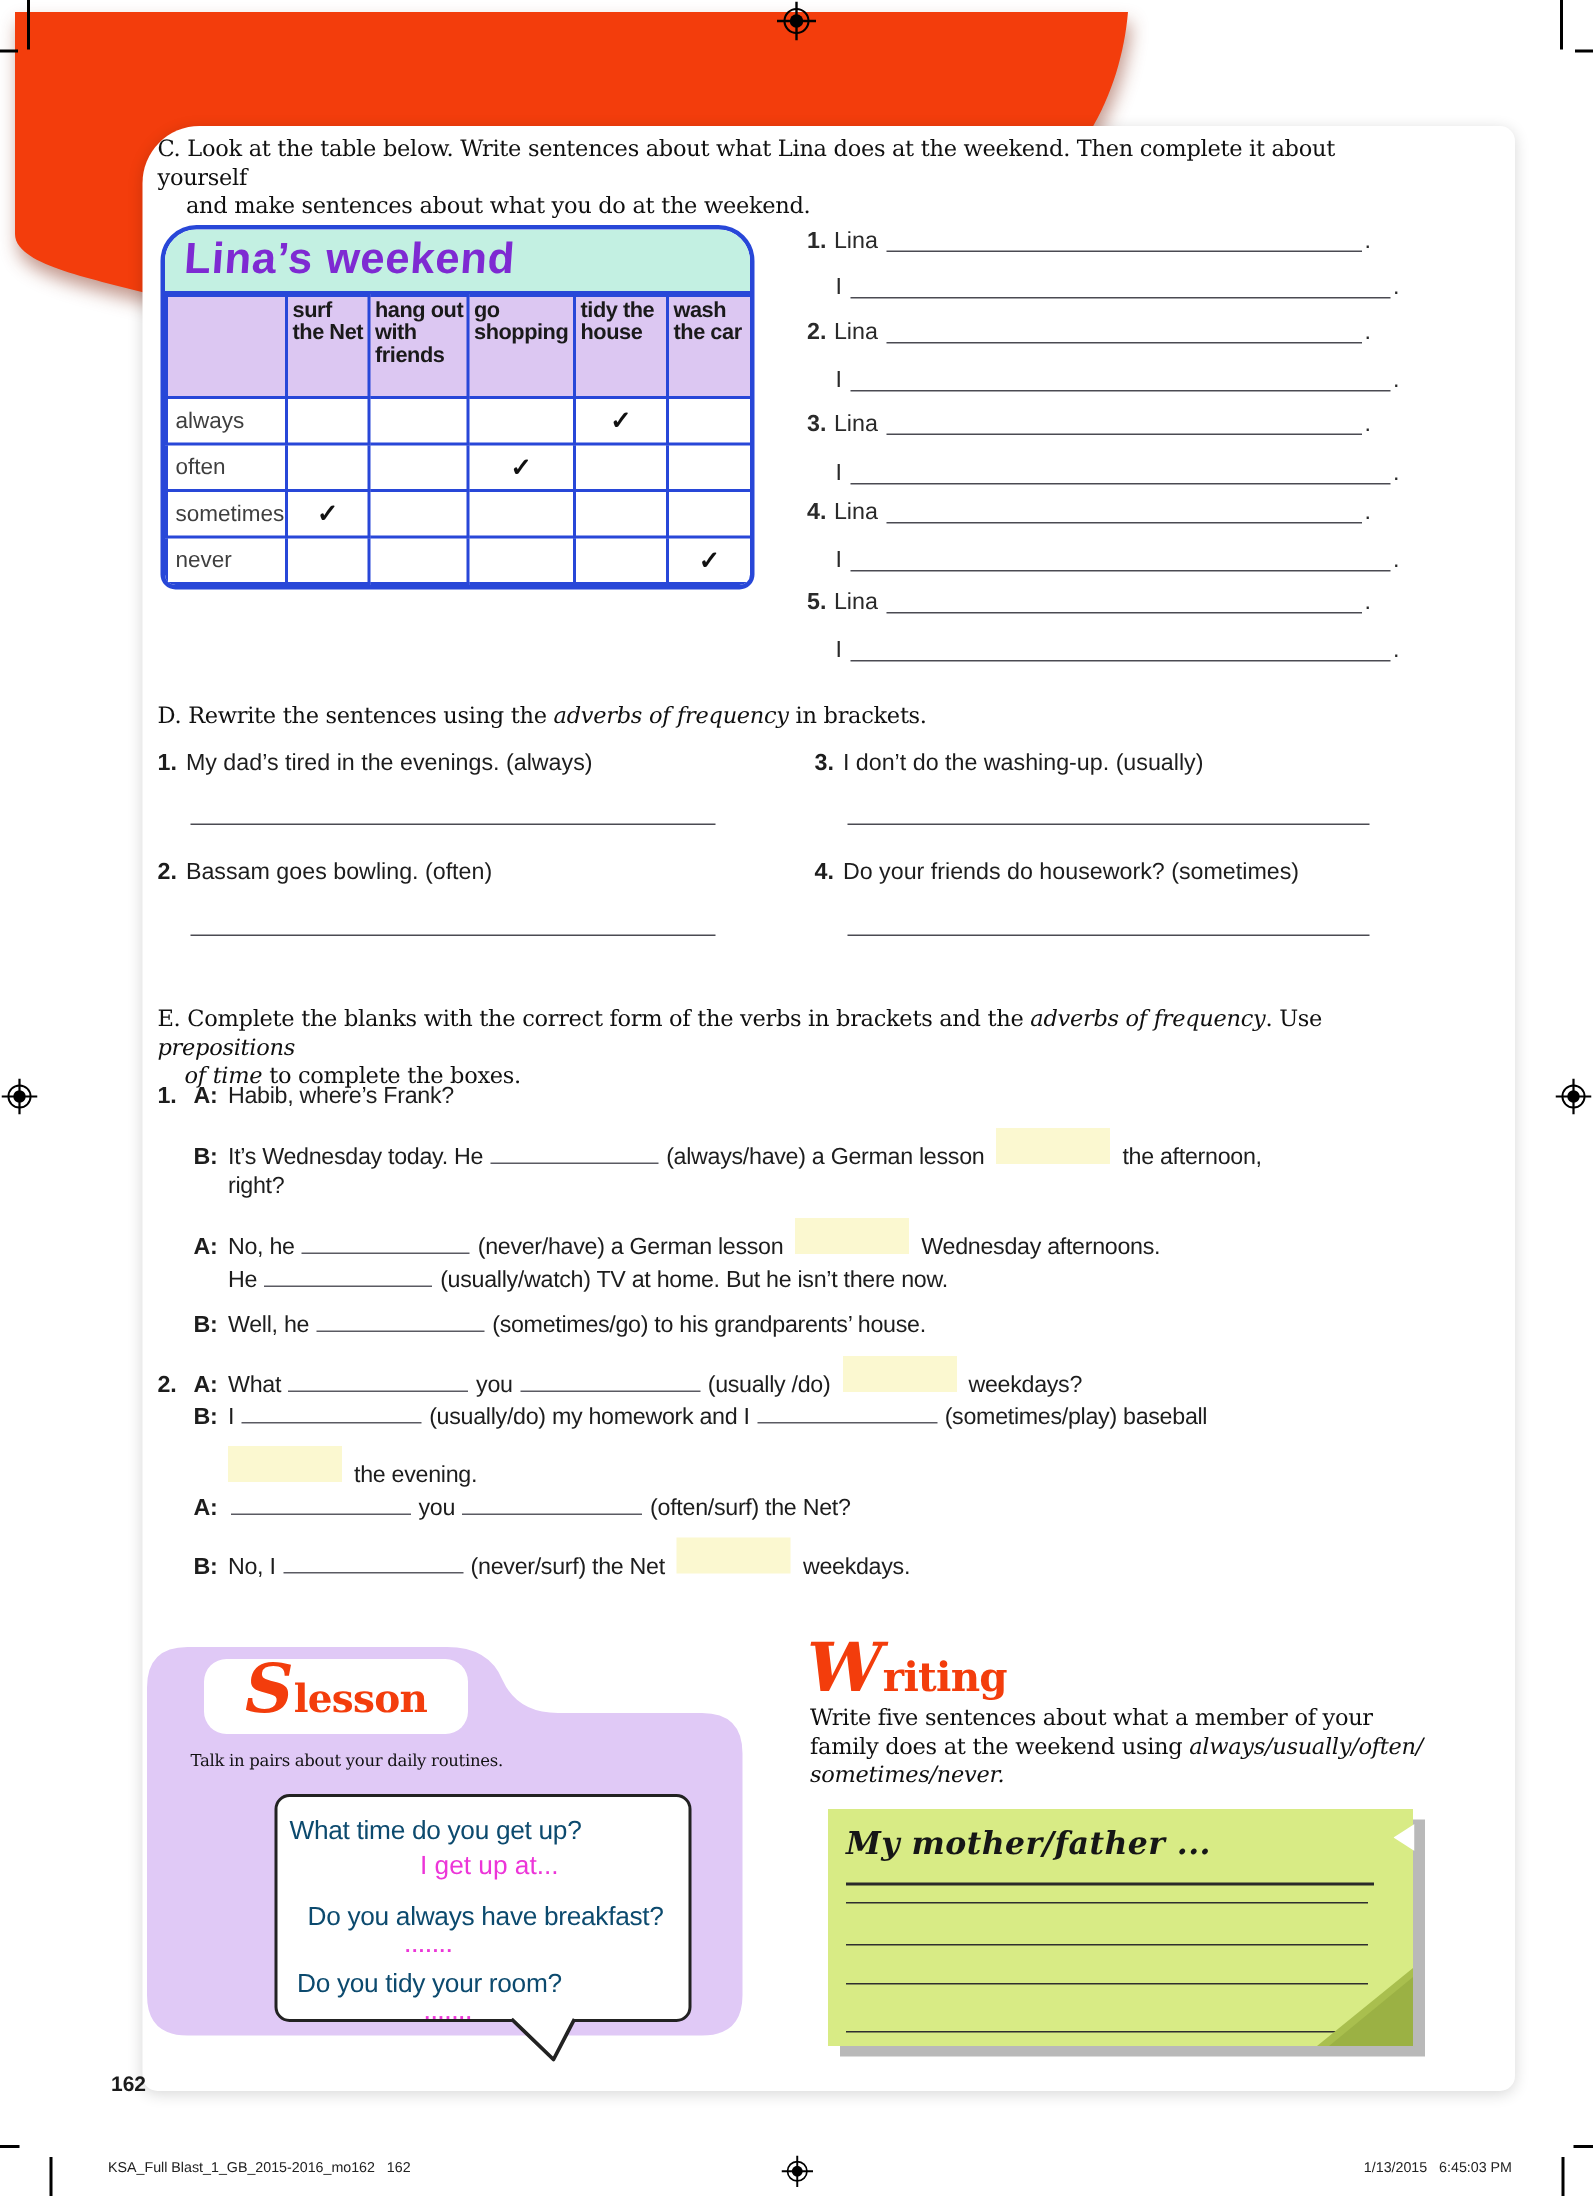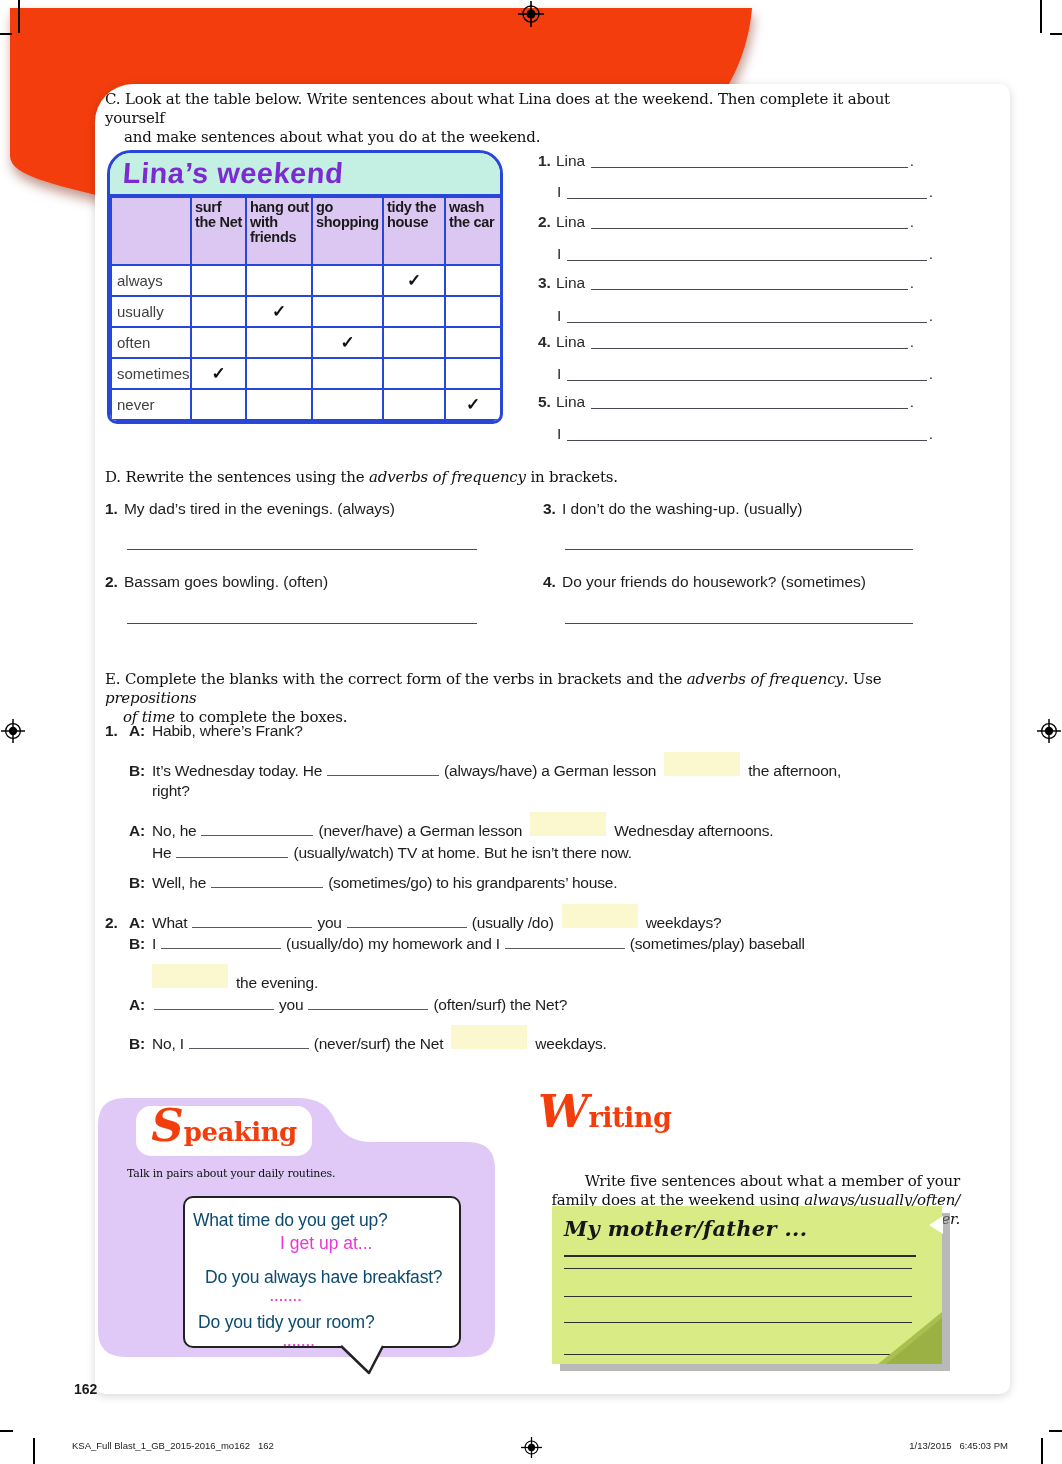--- a/index.html
+++ b/index.html
@@ -142,28 +142,20 @@
       </tr>
       <tr>
         <td class="rl">always</td>
         <td class="ck"></td>
         <td class="ck"></td>
         <td class="ck"></td>
         <td class="ck">✓</td>
         <td class="ck"></td>
       </tr>
       <tr>
-        <td class="rl">usually</td>
-        <td class="ck"></td>
-        <td class="ck">✓</td>
-        <td class="ck"></td>
-        <td class="ck"></td>
-        <td class="ck"></td>
-      </tr>
-      <tr>
         <td class="rl">often</td>
         <td class="ck"></td>
         <td class="ck"></td>
         <td class="ck">✓</td>
         <td class="ck"></td>
         <td class="ck"></td>
       </tr>
       <tr>
         <td class="rl">sometimes</td>
         <td class="ck">✓</td>
@@ -345,41 +337,41 @@
     <span>(never/surf) the Net</span>
     <span class="ybox"></span>
     <span>weekdays.</span>
   </div>
 
   <svg class="abs z" style="left:98px;top:1090px;" width="400" height="275" viewBox="0 0 400 275">
     <path d="M27,8 H200 Q228,8 237,30 Q247,52 274,52 H370 Q397,52 397,79 V240 Q397,267 370,267 H27 Q0,267 0,240 V35 Q0,8 27,8 Z" fill="#e0c9f6"></path>
   </svg>
   <div id="spill" class="abs z">
     <span class="initial">S</span>
-      <span class="rest">peaking</span>
+      <span class="rest">lesson</span>
   </div>
   <div class="abs z hd" style="left:127px;top:1164px;width:330px;font-size:11px;">Talk in pairs about your daily routines.</div>
 
   <div id="bubble" class="abs z">
     <div class="cy" style="margin:12px 0 0 8px;">What time do you get up?</div>
     <div class="mg" style="margin:2px 0 0 95px;">I get up at...</div>
     <div class="cy" style="margin:13px 0 0 20px;">Do you always have breakfast?</div>
     <div class="dots" style="margin:1px 0 0 85px;">.......</div>
     <div class="cy" style="margin:8px 0 0 13px;">Do you tidy your room?</div>
     <div class="dots" style="margin:1px 0 0 98px;">.......</div>
   </div>
   <svg class="abs z" style="left:338px;top:1345px;" width="52" height="32" viewBox="0 0 52 32">
     <path d="M3,1 L31,28 L45,1" fill="#ffffff" stroke="#222" stroke-width="2.5" stroke-linejoin="round"></path>
   </svg>
 
   <div class="abs z" style="left:538px;top:1092px;display:flex;align-items:baseline;">
     <span class="initial">W</span>
       <span class="rest" style="font-size:27px;">riting</span>
   </div>
-  <div class="abs z hd" style="left:540px;top:1172px;width:420px;font-size:15px;line-height:19px;text-align:right;">
+  <div class="abs z hd" style="left:540px;top:1136px;width:420px;font-size:15px;line-height:19px;">
     <div>Write five sentences about what a member of your</div>
     <div><span>family does at the weekend using </span><i>always/usually/often/</i></div>
     <div><i>sometimes/never.</i></div>
   </div>
 
   <div id="note" class="abs z">
     <div id="noteTitle">My mother/father ...</div>
     <div class="nline" style="top:62px;"></div>
     <div class="nline" style="top:90px;"></div>
     <div class="nline" style="top:116px;"></div>

